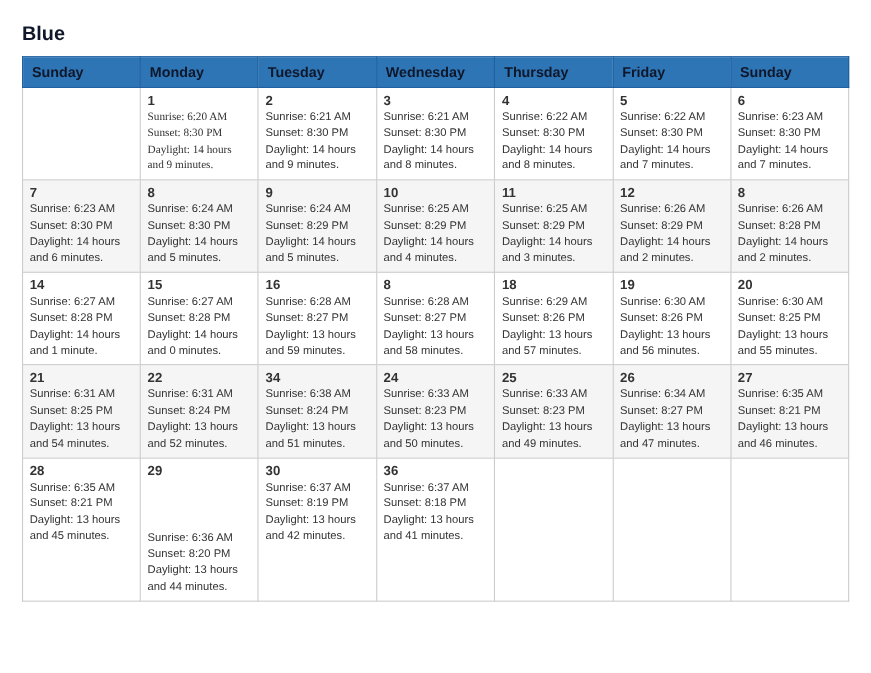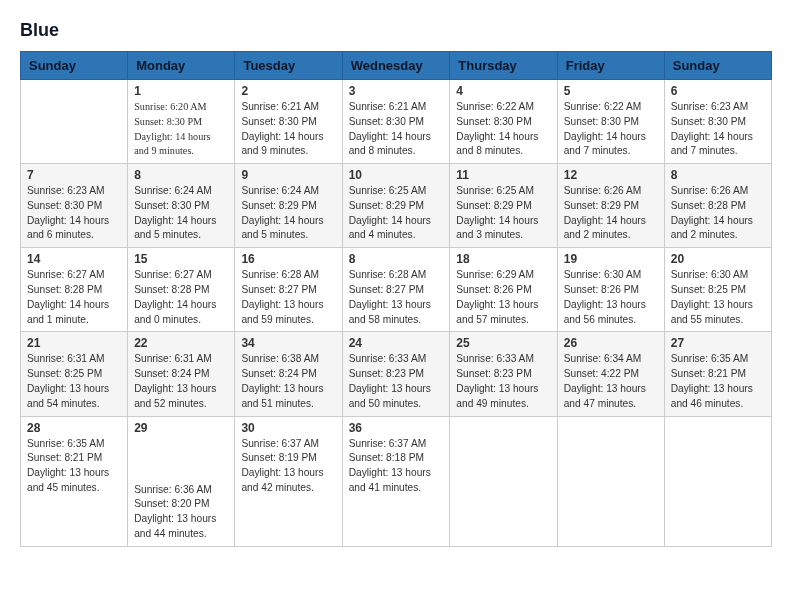--- a/index.html
+++ b/index.html
@@ -285,21 +285,21 @@
         <td>
           <span class="day-number">25</span>
           <div class="day-info" style="white-space: pre-line;">Sunrise: 6:33 AM
 Sunset: 8:23 PM
 Daylight: 13 hours
 and 49 minutes.</div>
         </td>
         <td>
           <span class="day-number">26</span>
           <div class="day-info" style="white-space: pre-line;">Sunrise: 6:34 AM
-Sunset: 4:22 PM
+Sunset: 8:27 PM
 Daylight: 13 hours
 and 47 minutes.</div>
         </td>
         <td>
           <span class="day-number">27</span>
           <div class="day-info" style="white-space: pre-line;">Sunrise: 6:35 AM
 Sunset: 8:21 PM
 Daylight: 13 hours
 and 46 minutes.</div>
         </td>

